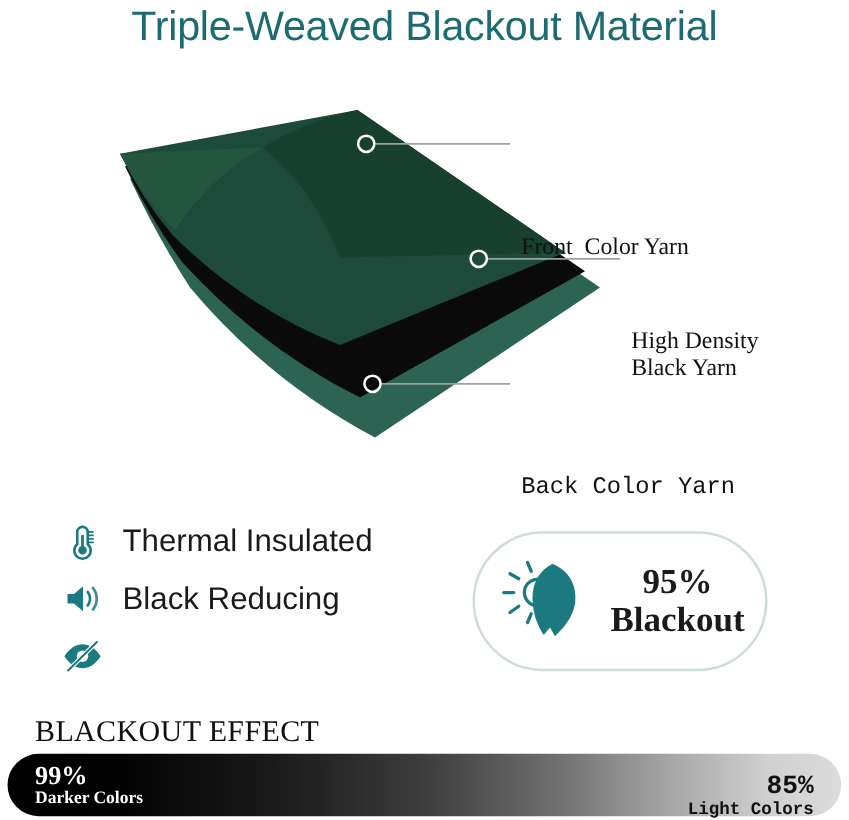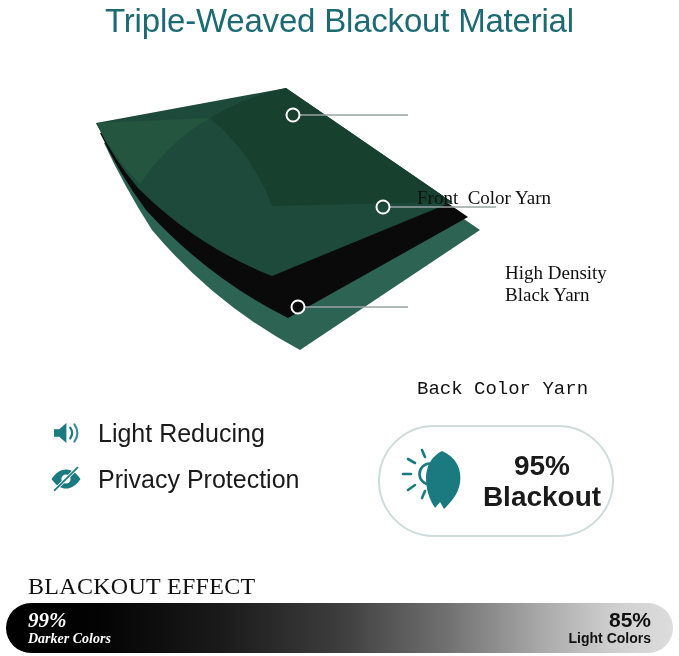--- a/index.html
+++ b/index.html
@@ -97,21 +97,21 @@
   }
   .badge-icon {
     width: 78px;
     height: 72px;
     margin-left: 20px;
     flex: 0 0 78px;
   }
   .badge-text {
     flex: 1;
     text-align: center;
-    font-family: Liberation Sans, sans-serif;
+    font-family: Liberation Serif, serif;
     font-weight: bold;
     font-size: 28px;
     color: #1a1a1a;
     line-height: 1.12;
     padding-right: 6px;
   }
 
   
   .effect-heading {
     position: absolute;
@@ -139,29 +139,28 @@
         #a8a8a8 80%,
         #cfcfcf 91%,
         #dcdcdc 100%);
   }
   .bar-left {
     position: absolute;
     left: 22px;
     top: 6px;
     color: #ffffff;
     font-family: "Liberation Serif", serif;
-    font-style: italic;
   }
   .bar-right {
     position: absolute;
     right: 22px;
-    top: 6px;
+    top: 16px;
     text-align: right;
     color: #111111;
-    font-family: Liberation Sans, sans-serif;
+    font-family: Liberation Mono, monospace;
   }
   .bar-pct {
     font-size: 21px;
     font-weight: bold;
     line-height: 1.05;
     display: block;
   }
   .bar-sub {
     font-size: 14px;
     font-weight: bold;
@@ -206,42 +205,57 @@
   </svg>
 
   <div class="callout-label l2">High Density
 Black Yarn</div>
   <div class="callout-label l1">Front  Color Yarn</div>
   <div class="callout-label l3">Back Color Yarn</div>
 </div>
 
 <div class="features">
 
+  <div class="feature-row">
+    <span class="feature-icon">
+      <svg width="34" height="34" viewBox="0 0 34 34" xmlns="http://www.w3.org/2000/svg">
+        <path d="M17 5.5 a4.2 4.2 0 0 1 4.2 4.2 v9.6 a6.6 6.6 0 1 1 -8.4 0 v-9.6 A4.2 4.2 0 0 1 17 5.5 Z" fill="none" stroke="#1b7a80" stroke-width="2.1"></path>
+        <circle cx="17" cy="24.2" r="3.4" fill="#1b7a80"></circle>
+        <rect x="15.9" y="12" width="2.2" height="11" fill="#1b7a80"></rect>
+        <g stroke="#1b7a80" stroke-width="1.5" stroke-linecap="round">
+          <line x1="22.6" y1="9.5" x2="25.4" y2="9.5"></line>
+          <line x1="22.6" y1="12.3" x2="25.4" y2="12.3"></line>
+          <line x1="22.6" y1="15.1" x2="25.4" y2="15.1"></line>
+          <line x1="22.6" y1="17.9" x2="25.4" y2="17.9"></line>
+        </g>
+      </svg>
+    </span>
+    <span class="feature-text">Thermal Insulated</span>
+  </div>
 
   <div class="feature-row">
     <span class="feature-icon">
       <svg width="34" height="34" viewBox="0 0 34 34" xmlns="http://www.w3.org/2000/svg">
         <path d="M5 13.2 h5.2 L17.4 7 v20 l-7.2 -6.2 H5 Z" fill="#1b7a80"></path>
         <path d="M21.2 11.6 a9.2 9.2 0 0 1 0 10.8" fill="none" stroke="#1b7a80" stroke-width="2.2" stroke-linecap="round"></path>
         <path d="M25.4 8.4 a14 14 0 0 1 0 17.2" fill="none" stroke="#1b7a80" stroke-width="2.2" stroke-linecap="round" opacity="0.85"></path>
       </svg>
     </span>
-    <span class="feature-text">Light Reducing</span>
+    <span class="feature-text">Black Reducing</span>
   </div>
 
   <div class="feature-row">
     <span class="feature-icon">
       <svg width="34" height="34" viewBox="0 0 34 34" xmlns="http://www.w3.org/2000/svg">
         <path d="M2.5 17 C7 10.2 12 7.4 17 7.4 S27 10.2 31.5 17 C27 23.8 22 26.6 17 26.6 S7 23.8 2.5 17 Z" fill="#1b7a80"></path>
         <circle cx="17" cy="17" r="4.6" fill="#ffffff"></circle>
         <line x1="5.5" y1="28.4" x2="28.5" y2="5.6" stroke="#ffffff" stroke-width="3.4" stroke-linecap="round"></line>
         <line x1="5.5" y1="28.4" x2="28.5" y2="5.6" stroke="#1b7a80" stroke-width="1.6" stroke-linecap="round"></line>
       </svg>
     </span>
-    <span class="feature-text">Privacy Protection</span>
   </div>
 </div>
 
 <div class="badge">
   <span class="badge-icon">
     <svg width="78" height="72" viewBox="0 0 78 72" xmlns="http://www.w3.org/2000/svg">
       <g stroke="#1b7a80" stroke-width="2.6" stroke-linecap="round">
         <line x1="25" y1="12" x2="22" y2="5"></line>
         <line x1="15" y1="18" x2="8" y2="14"></line>
         <line x1="11" y1="29" x2="3" y2="29"></line>

